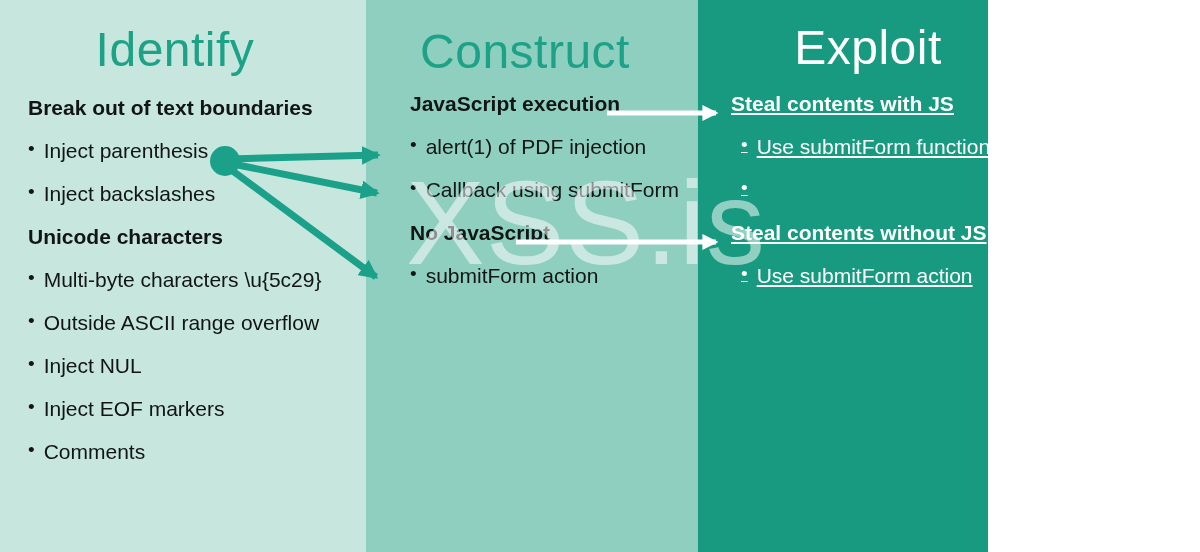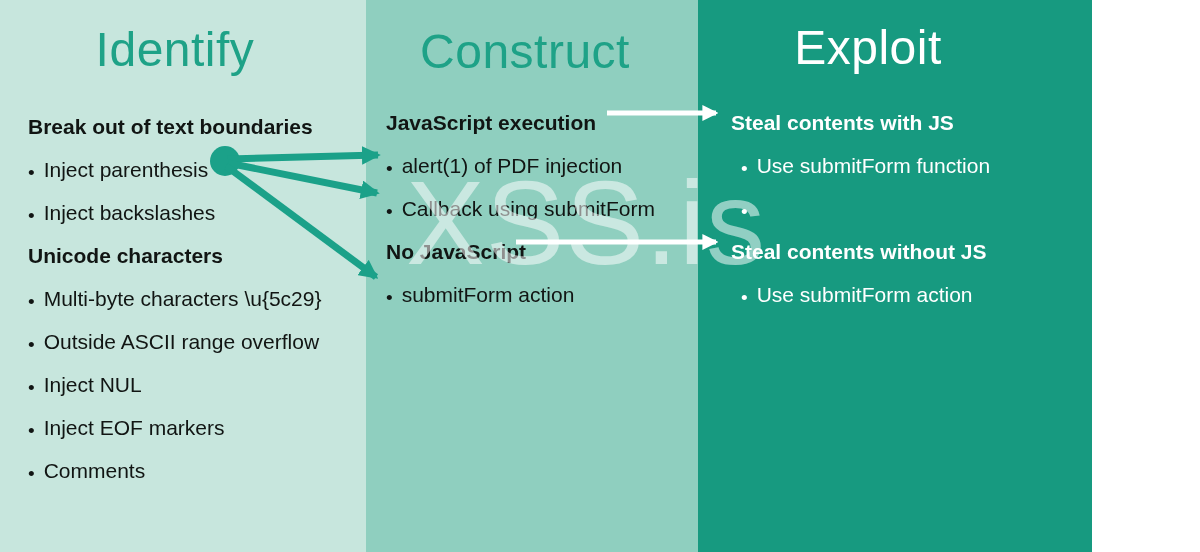--- a/index.html
+++ b/index.html
@@ -1,19 +1,19 @@
 <!DOCTYPE html>
 <html><head>
 <meta charset="utf-8">
 <style>
   html, body { margin: 0; padding: 0; background: #ffffff; }
   * { box-sizing: border-box; }
   #canvas {
     position: relative;
-    width: 1092px;
+    width: 988px;
     height: 552px;
     overflow: hidden;
     font-family: "Liberation Sans", "DejaVu Sans", sans-serif;
   }
   .col { position: absolute; top: 0; height: 552px; }
   #col-identify  { left: 0;    width: 366px; background: #c7e6dd; }
   #col-construct { left: 366px; width: 332px; background: #8fcfbf; }
   #col-exploit   { left: 698px; width: 502px; background: #179a80; }
 
   .phase-title {
@@ -24,27 +24,27 @@
     text-align: center;
     letter-spacing: 0.5px;
     white-space: nowrap;
   }
   #title-identify  { left: 0px;   top: 26px; width: 350px; color: #1ea287; }
   #title-construct { left: 366px; top: 28px; width: 300px; color: #1ea287; margin-left: 9px; }
   #title-exploit   { left: 698px; top: 24px; width: 340px; color: #ffffff; }
 
   .list { position: absolute; }
   #list-identify  { left: 28px;  top: 96px;  color: #111513; }
-  #list-construct { left: 386px; top: 92px;  color: #111513; }
-  #list-exploit   { left: 731px; top: 92px;  color: #ffffff; }
+  #list-construct { left: 410px; top: 92px;  color: #111513; }
+  #list-exploit   { left: 731px; top: 92px;  color: #ffffff; text-decoration: underline; }
 
   .row {
     height: 43px;
     display: flex;
-    align-items: flex-end;
+    align-items: flex-start;
     font-size: 21px;
     white-space: nowrap;
   }
   .row.heading { font-weight: 700; }
   .row.bullet .bullet-glyph {
     font-size: 19px;
     margin-right: 9px;
     line-height: 1;
   }
   #list-exploit .row.bullet { padding-left: 10px; }

